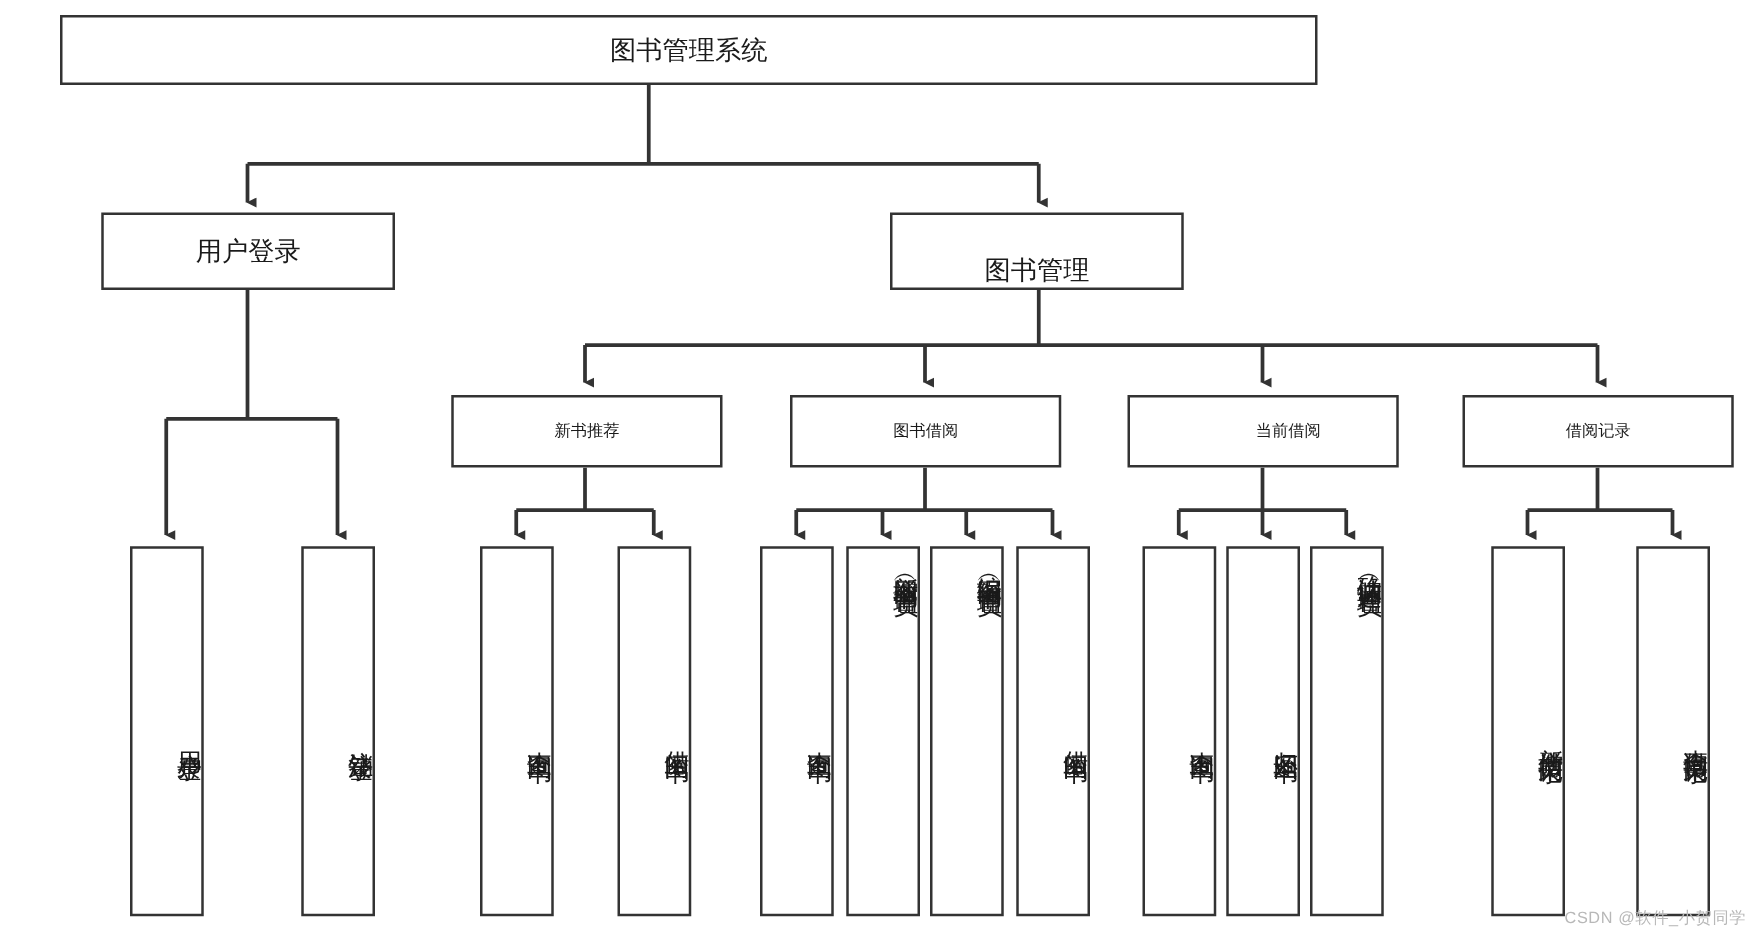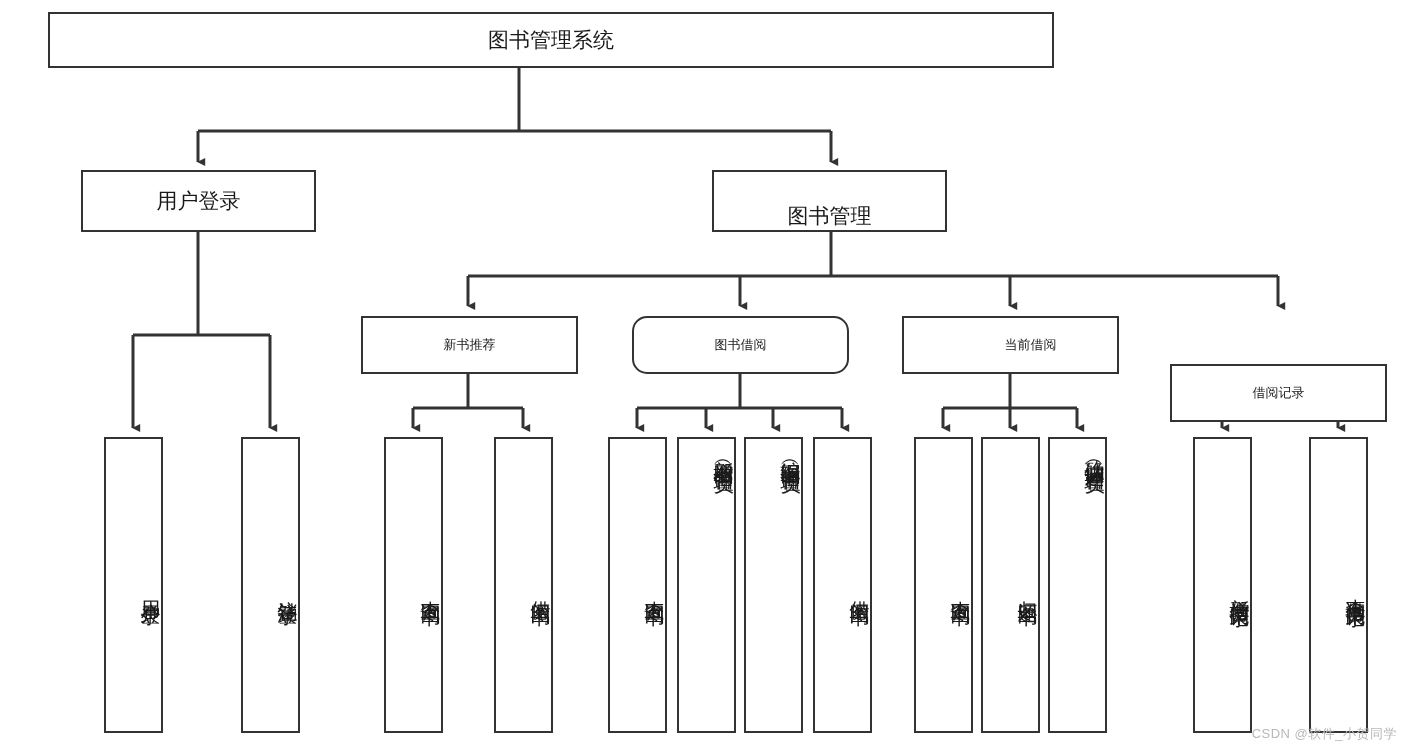--- a/index.html
+++ b/index.html
@@ -135,27 +135,27 @@
   <div class="node lvl2" style="left:81px; top:170px; width:235px; height:62px;">
     <span class="label">用户登录</span>
   </div>
   <div class="node lvl2" style="left:712px; top:170px; width:235px; height:62px;align-items:flex-end;">
     <span class="label">图书管理</span>
   </div>
 
   <div class="node lvl3" style="left:361px; top:316px; width:217px; height:58px;">
     <span class="label">新书推荐</span>
   </div>
-  <div class="node lvl3" style="left:632px; top:316px; width:217px; height:58px;border-radius:15px;">
+  <div class="node lvl3" style="left:632px; top:316px; width:217px; height:58px;">
     <span class="label">图书借阅</span>
   </div>
   <div class="node lvl3" style="left:902px; top:316px; width:217px; height:58px;padding-left:40px;">
     <span class="label">当前借阅</span>
   </div>
-  <div class="node lvl3" style="left:1170px; top:316px; width:217px; height:58px;margin-top:48px;">
+  <div class="node lvl3" style="left:1170px; top:316px; width:217px; height:58px;">
     <span class="label">借阅记录</span>
   </div>
 
   <div class="node leaf" style="left:104px; top:437px; width:59px; height:296px;">
     <span class="label">用户登录</span>
   </div>
   <div class="node leaf" style="left:241px; top:437px; width:59px; height:296px;">
     <span class="label">注销登录</span>
   </div>
 

